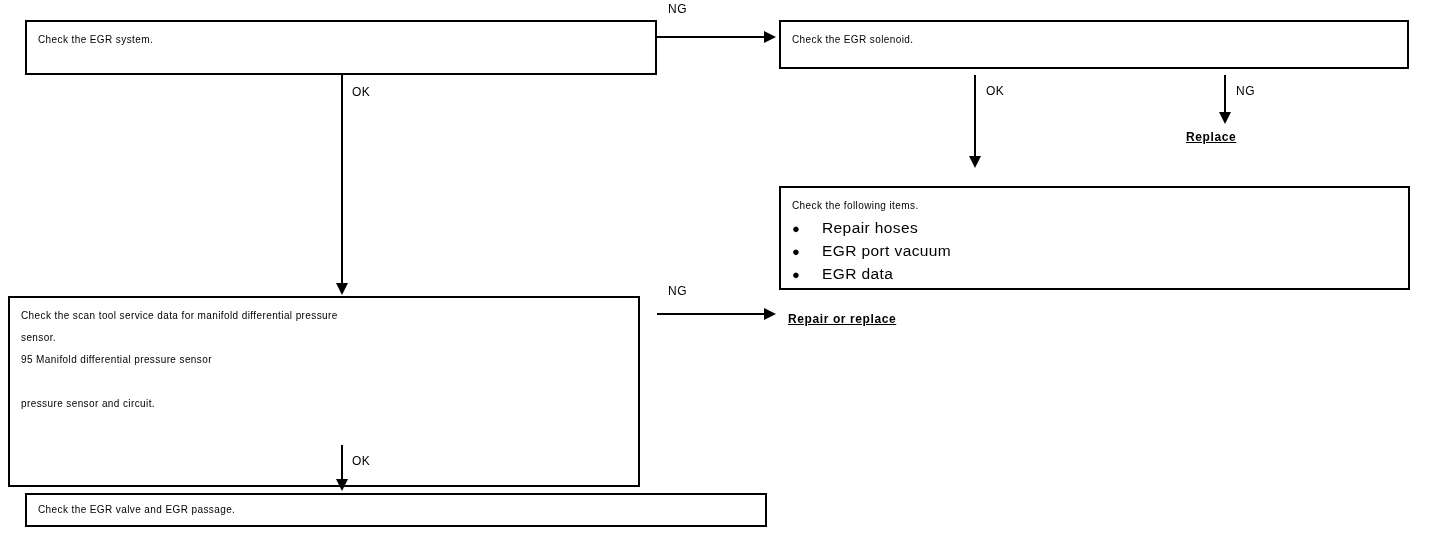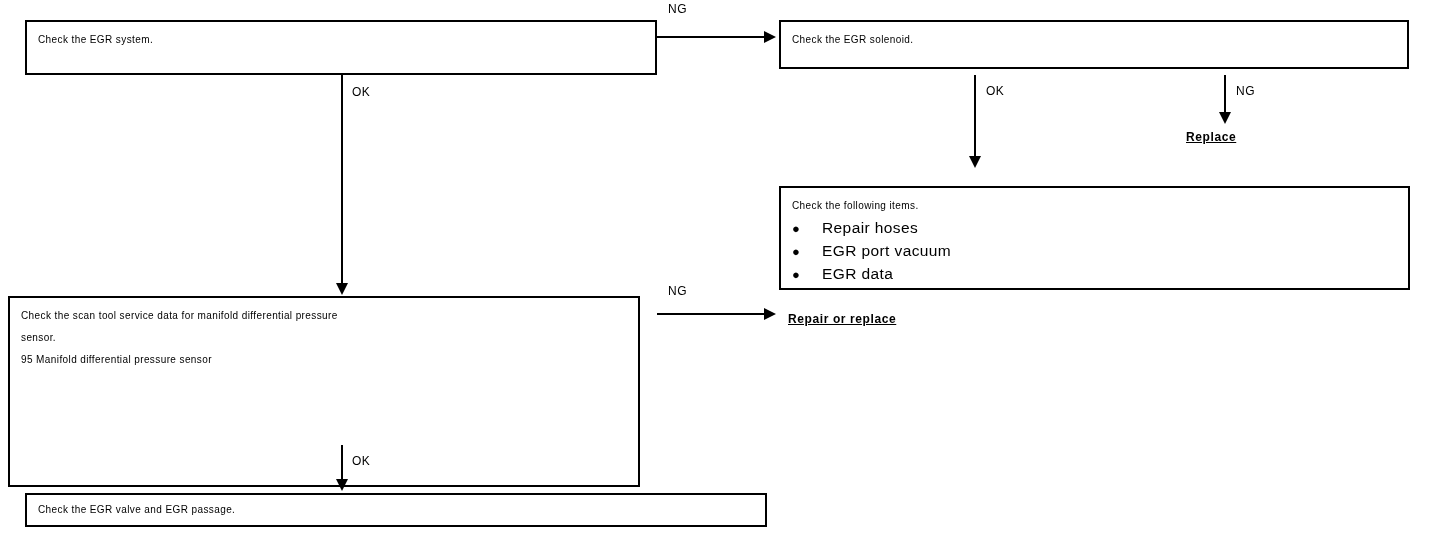--- a/index.html
+++ b/index.html
@@ -141,20 +141,21 @@
         <span class="bullet-dot">●</span>
         <span class="bullet-text">EGR data</span>
       </div>
     </div>
   </div>
 
   <div class="node" style="left:8px; top:296px; width:632px; height:191px;">
     <div class="node-text" style="top:7px;">Check the scan tool service data for manifold differential pressure</div>
     <div class="node-text" style="top:29px;">sensor.</div>
     <div class="node-text" style="top:51px;">95 Manifold differential pressure sensor</div>
+    <div class="node-text" style="top:95px;">pressure sensor and circuit.</div>
   </div>
 
   <div class="hline" style="left:657px; top:313px; width:110px;"></div>
   <div class="arrow-right" style="left:764px; top:308px;"></div>
   <div class="edge-label" style="left:668px; top:284px;">NG</div>
   <div class="plain-label" style="left:788px; top:306px;margin-top:6px;">Repair or replace</div>
 
   <div class="vline" style="left:341px; top:445px; height:36px;"></div>
   <div class="arrow-down" style="left:336px; top:479px;"></div>
   <div class="edge-label" style="left:352px; top:454px;">OK</div>

